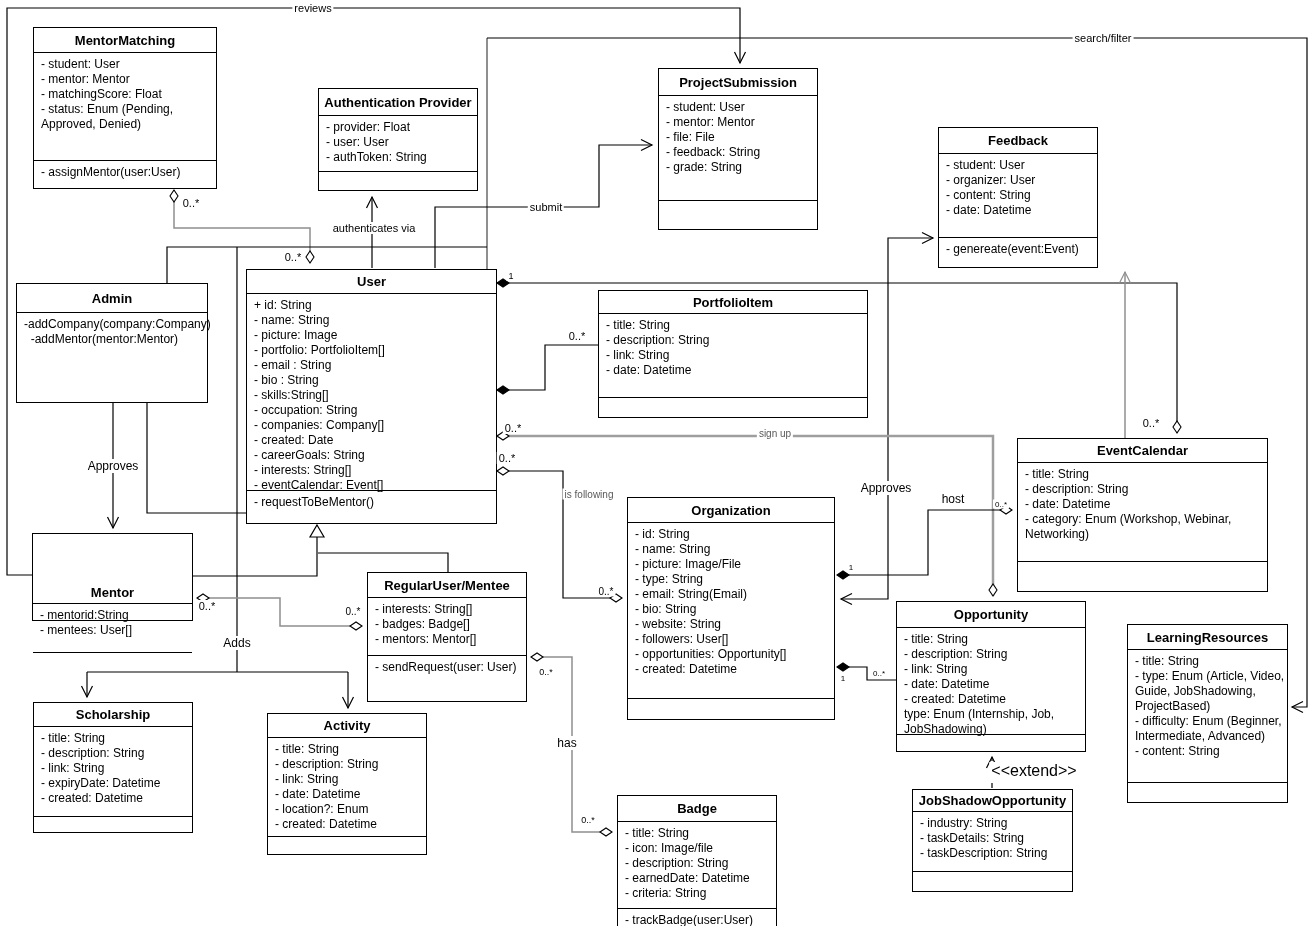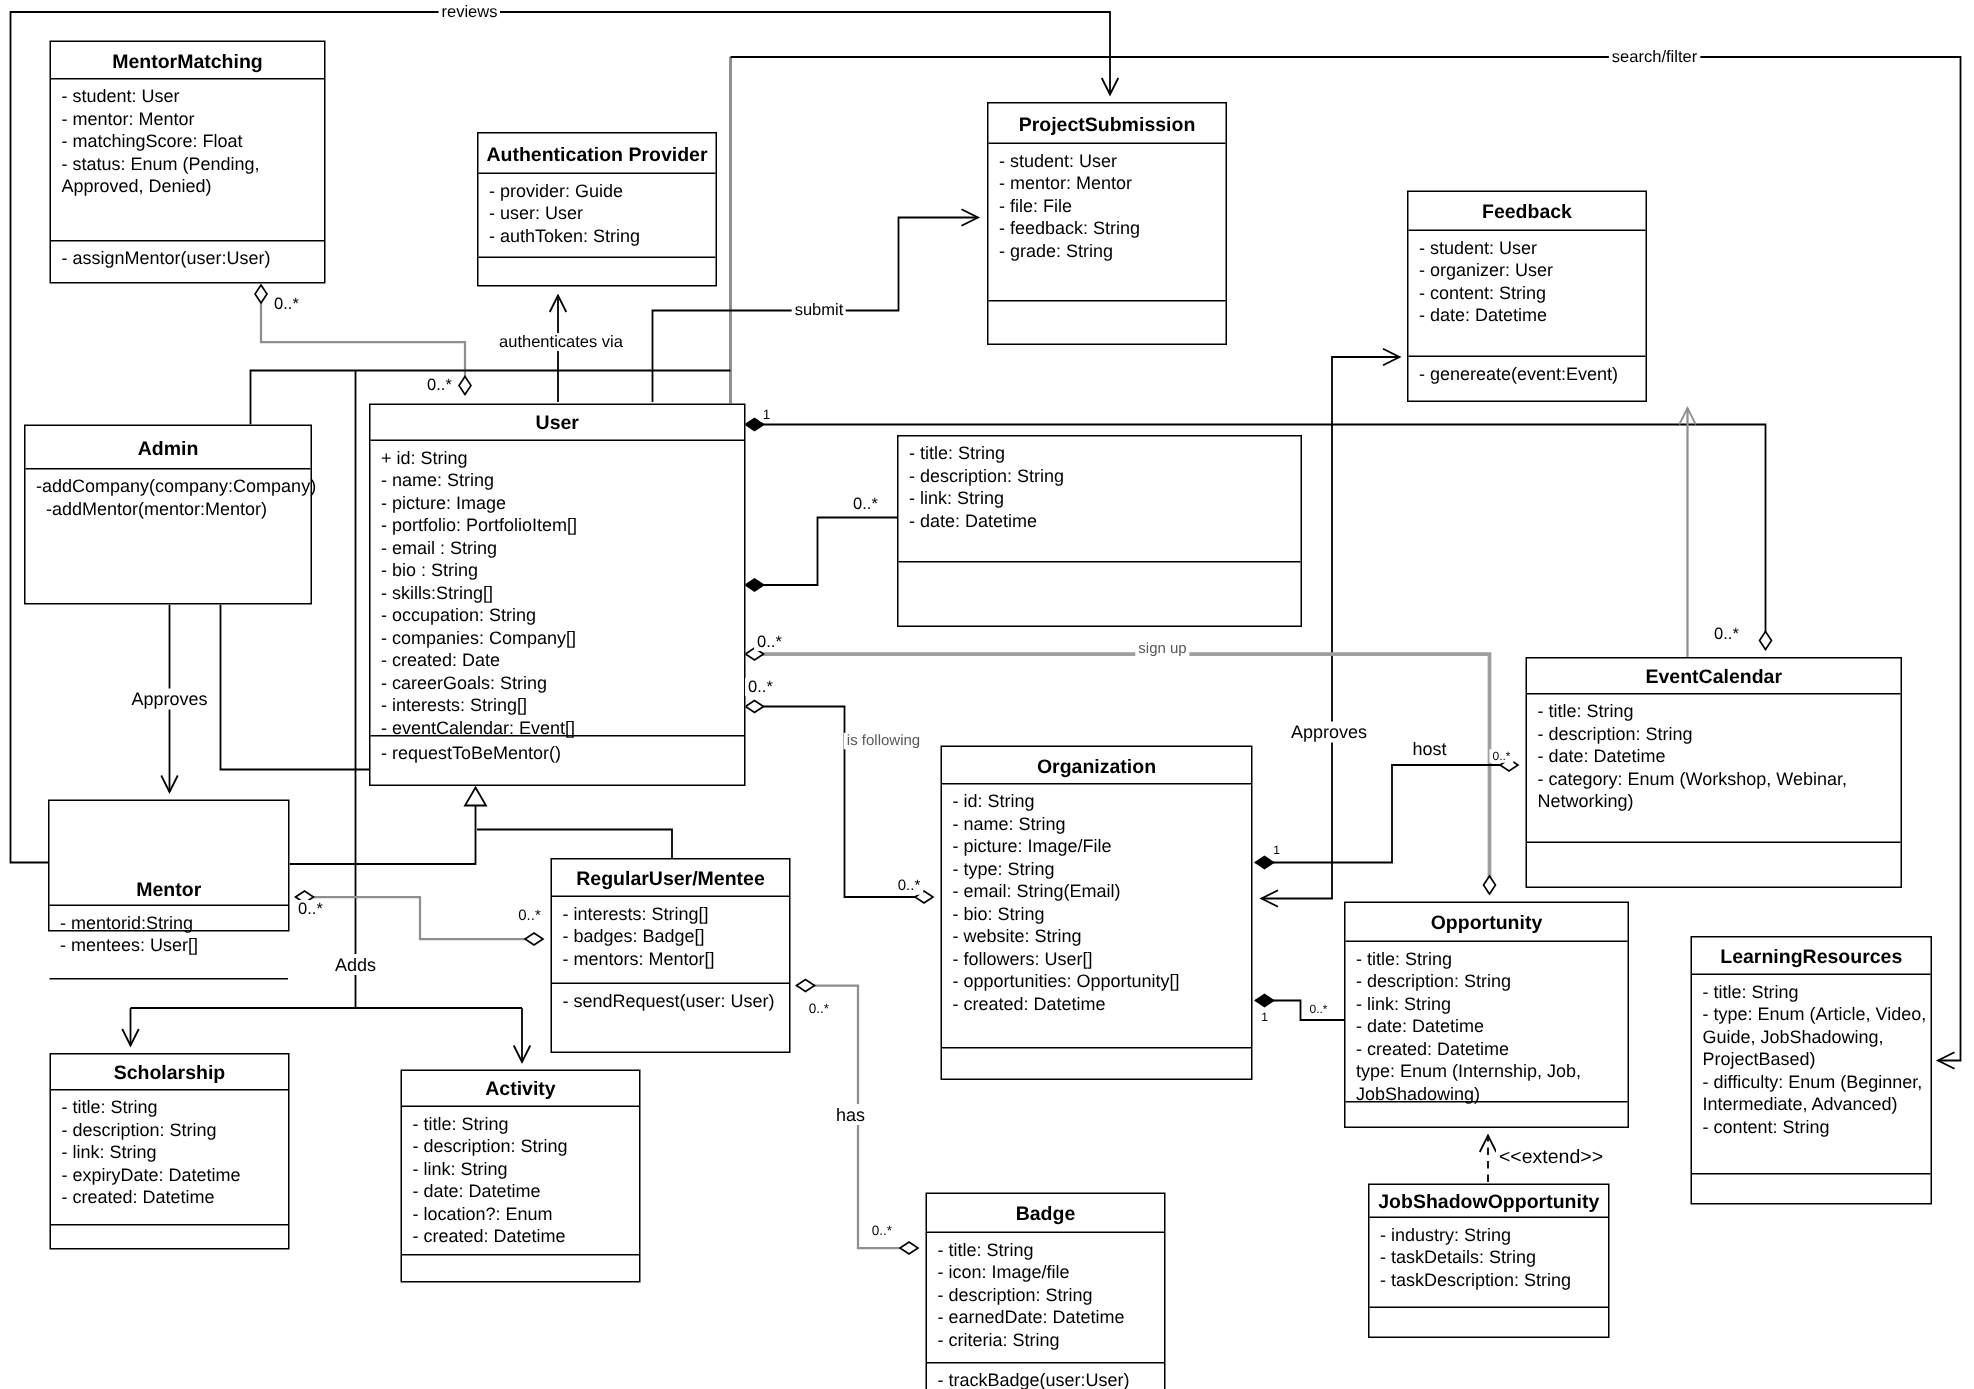--- a/index.html
+++ b/index.html
@@ -85,21 +85,21 @@
         <div class="cls-line">- status: Enum (Pending,</div>
         <div class="cls-line">Approved, Denied)</div>
       </div>
       <div class="cls-methods">
         <div class="cls-line">- assignMentor(user:User)</div>
       </div>
     </div>
     <div class="cls" style="left: 318px; top: 88px; width: 160px; height: 103px;">
       <div class="cls-title" style="height: 26px;">Authentication Provider</div>
       <div class="cls-attrs" style="height: 56px;">
-        <div class="cls-line">- provider: Guide</div>
+        <div class="cls-line">- provider: Float</div>
         <div class="cls-line">- user: User</div>
         <div class="cls-line">- authToken: String</div>
       </div>
       <div class="cls-methods"></div>
     </div>
     <div class="cls" style="left: 658px; top: 68px; width: 160px; height: 162px;">
       <div class="cls-title" style="height: 26px;">ProjectSubmission</div>
       <div class="cls-attrs" style="height: 105px;">
         <div class="cls-line">- student: User</div>
         <div class="cls-line">- mentor: Mentor</div>
@@ -143,20 +143,21 @@
         <div class="cls-line">- created: Date</div>
         <div class="cls-line">- careerGoals: String</div>
         <div class="cls-line">- interests: String[]</div>
         <div class="cls-line">- eventCalendar: Event[]</div>
       </div>
       <div class="cls-methods">
         <div class="cls-line">- requestToBeMentor()</div>
       </div>
     </div>
     <div class="cls" style="left: 598px; top: 290px; width: 270px; height: 128px;">
+      <div class="cls-title" style="height: 22px;">PortfolioItem</div>
       <div class="cls-attrs" style="height: 84px;">
         <div class="cls-line">- title: String</div>
         <div class="cls-line">- description: String</div>
         <div class="cls-line">- link: String</div>
         <div class="cls-line">- date: Datetime</div>
       </div>
       <div class="cls-methods"></div>
     </div>
     <div class="cls" style="left: 1017px; top: 438px; width: 251px; height: 154px;">
       <div class="cls-title" style="height: 23px;">EventCalendar</div>
@@ -280,21 +281,21 @@
     <span class="lbl" style="left: 1103px; top: 38px; font-size: 11px;">search/filter</span>
     <span class="lbl" style="left: 546px; top: 207px; font-size: 11px;">submit</span>
     <span class="lbl" style="left: 374px; top: 228px; font-size: 11px;">authenticates via</span>
     <span class="lbl" style="left: 775px; top: 433px; font-size: 10px; color: rgb(89, 89, 89);">sign up</span>
     <span class="lbl" style="left: 589px; top: 494px; font-size: 10px; color: rgb(89, 89, 89);">is following</span>
     <span class="lbl" style="left: 886px; top: 488px; font-size: 12px;">Approves</span>
     <span class="lbl" style="left: 953px; top: 499px; font-size: 12px;">host</span>
     <span class="lbl" style="left: 113px; top: 466px; font-size: 12px;">Approves</span>
     <span class="lbl" style="left: 237px; top: 643px; font-size: 12px;">Adds</span>
     <span class="lbl" style="left: 567px; top: 743px; font-size: 12px;">has</span>
-    <span class="lbl" style="left: 1034px; top: 771px; font-size: 13px;">&lt;&lt;extend&gt;&gt;</span>
+    <span class="lbl" style="left: 1034px; top: 771px; font-size: 16px;">&lt;&lt;extend&gt;&gt;</span>
     <span class="lbl" style="left: 191px; top: 203px; font-size: 11px;">0..*</span>
     <span class="lbl" style="left: 293px; top: 257px; font-size: 11px;">0..*</span>
     <span class="lbl" style="left: 511px; top: 276px; font-size: 9px;">1</span>
     <span class="lbl" style="left: 1151px; top: 423px; font-size: 11px;">0..*</span>
     <span class="lbl" style="left: 577px; top: 336px; font-size: 11px;">0..*</span>
     <span class="lbl" style="left: 513px; top: 428px; font-size: 11px;">0..*</span>
     <span class="lbl" style="left: 507px; top: 458px; font-size: 11px;">0..*</span>
     <span class="lbl" style="left: 606px; top: 591px; font-size: 10px;">0..*</span>
     <span class="lbl" style="left: 207px; top: 606px; font-size: 11px;">0..*</span>
     <span class="lbl" style="left: 353px; top: 611px; font-size: 10px;">0..*</span>

